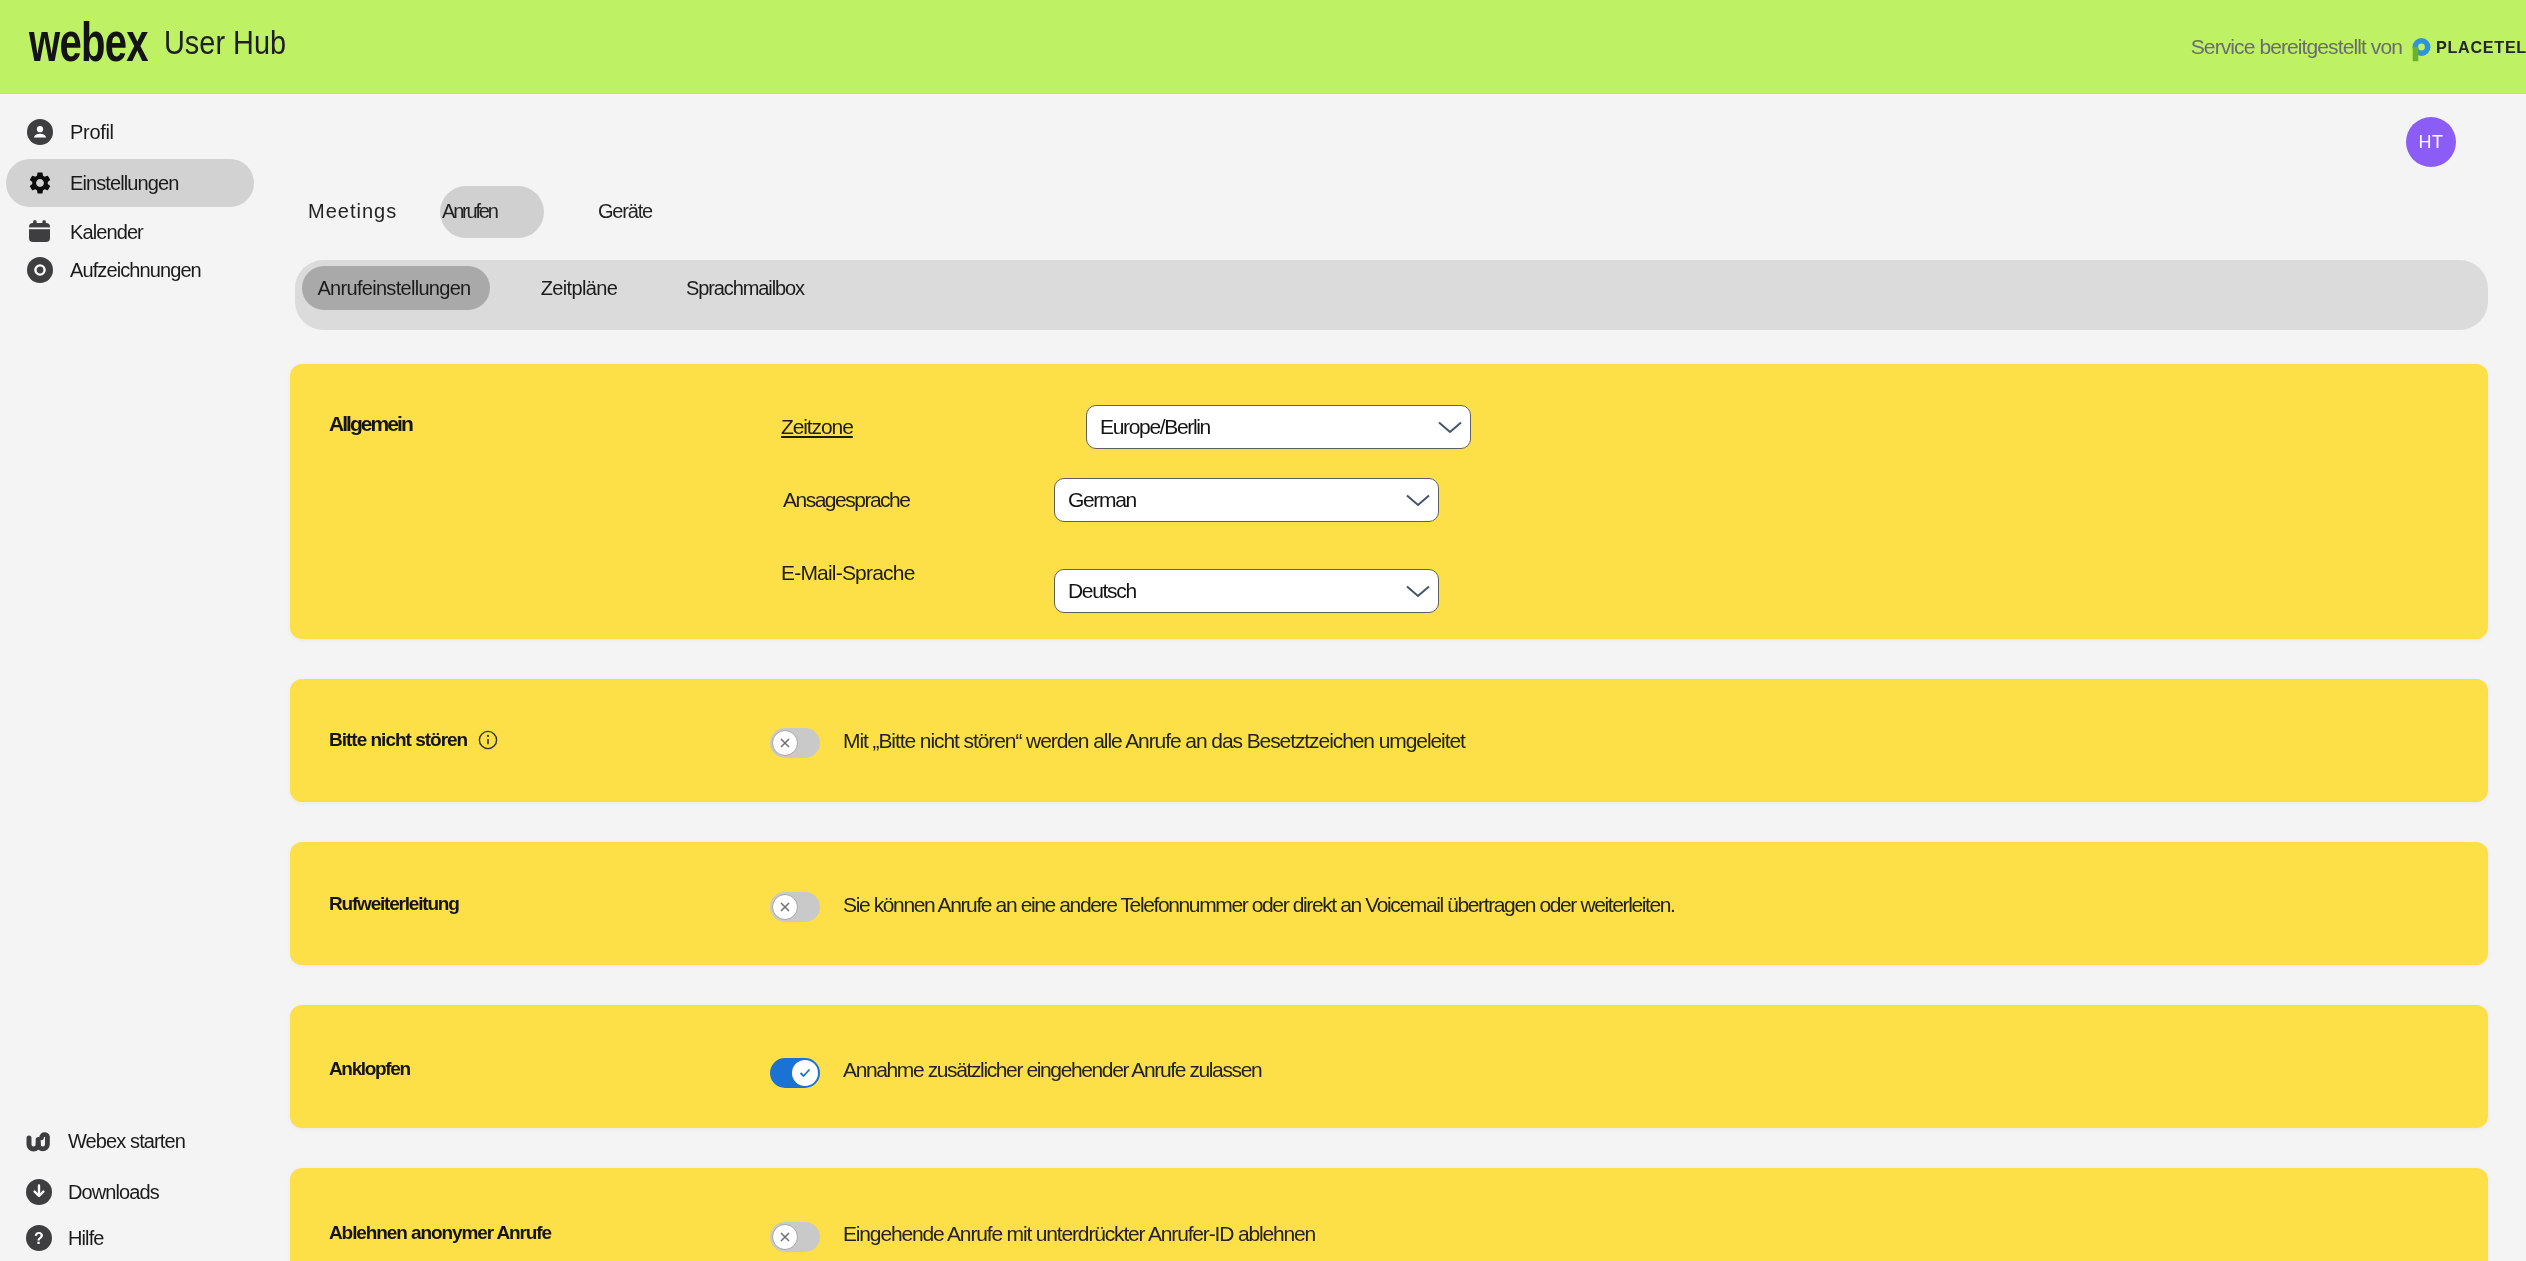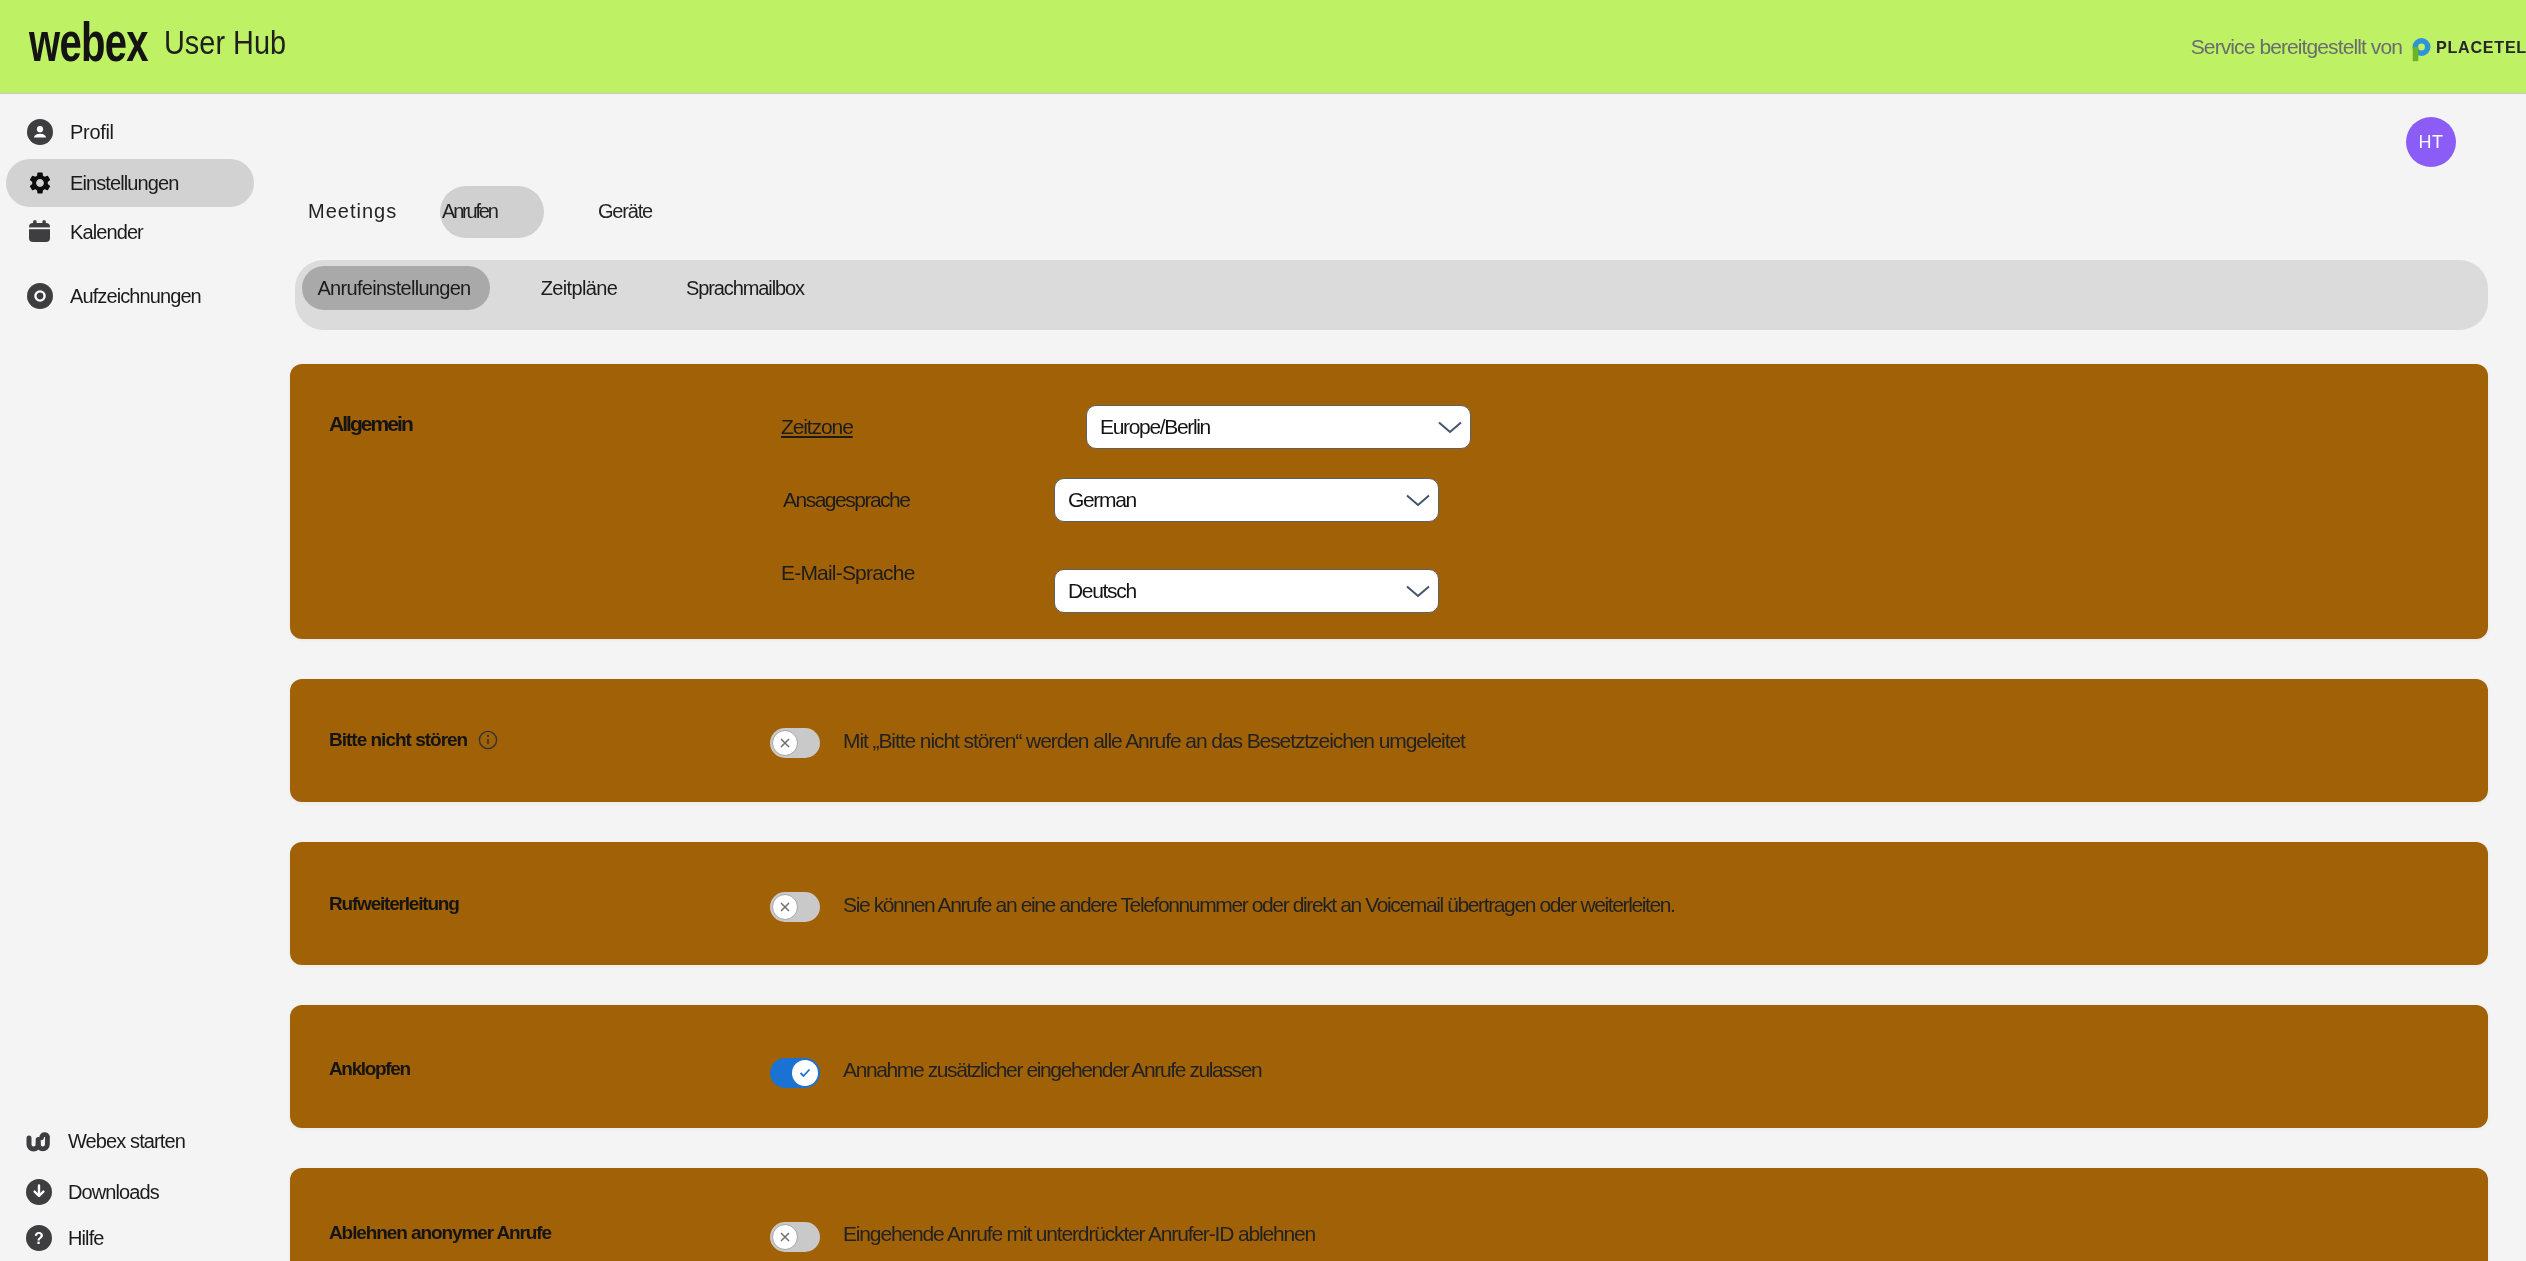--- a/index.html
+++ b/index.html
@@ -35,21 +35,21 @@
 #tabpill { position:absolute; left:440px; top:186px; width:104px; height:52px;
   border-radius:26px; background:#d0d0d0; }
 #subbar { position:absolute; left:295px; top:260px; width:2193px; height:70px;
   border-radius:28.5px; background:#dbdbdb; }
 #subpill { position:absolute; left:7px; top:6px; width:188px; height:44px;
   border-radius:22px; background:#a9a9a9; }
 .subtab { position:absolute; top:0; height:57px; line-height:57px; font-size:20px;
   color:#1c1c1c; text-align:center; }
 
 
-.card { position:absolute; left:290px; width:2198px; background:#a16207;
+.card { position:absolute; left:290px; width:2198px; background:#fde047;
   border-radius:12px; box-shadow:0 1px 4px rgba(0,0,0,0.05); }
 .ctitle { position:absolute; left:39px; font-weight:bold; font-size:19px;
   color:#141414; letter-spacing:-1.0px; white-space:nowrap; }
 .lbl { position:absolute; left:493px; font-size:21px; color:#1c1c1c;
   letter-spacing:-1px; white-space:nowrap; }
 .dd { position:absolute; left:764px; width:385px; height:44px;
   border:1.5px solid #60605f; border-radius:10px; background:#fff; }
 .ddv { position:absolute; left:13px; top:0; height:41px; line-height:41px;
   font-size:21px; color:#141414; letter-spacing:-1.33px; white-space:nowrap; }
 .ddc { position:absolute; right:7px; top:14px; }
@@ -114,21 +114,21 @@
     <svg width="25" height="25" viewBox="0 0 25 25">
       <rect x="2" y="4" width="21" height="19" rx="4" fill="#3e3e40"></rect>
       <rect x="6.2" y="1.2" width="3.4" height="5.6" rx="1.2" fill="#3e3e40"></rect>
       <rect x="15.4" y="1.2" width="3.4" height="5.6" rx="1.2" fill="#3e3e40"></rect>
       <rect x="2" y="8.4" width="21" height="1.8" fill="#f4f4f4"></rect>
     </svg>
   </div>
   <div class="navlabel">Kalender</div>
 </div>
 
-<div class="navitem" style="top:283px;padding-left:14px;">
+<div class="navitem" style="top:257px;padding-left:14px;">
   <div class="navicon">
     <svg width="26" height="26" viewBox="0 0 26 26">
       <circle cx="13" cy="13" r="13" fill="#3e3e40"></circle>
       <circle cx="13" cy="13" r="4.6" fill="none" stroke="#fff" stroke-width="2.4"></circle>
     </svg>
   </div>
   <div class="navlabel">Aufzeichnungen</div>
 </div>
 
 <div class="navitem" style="top:1128px;">

